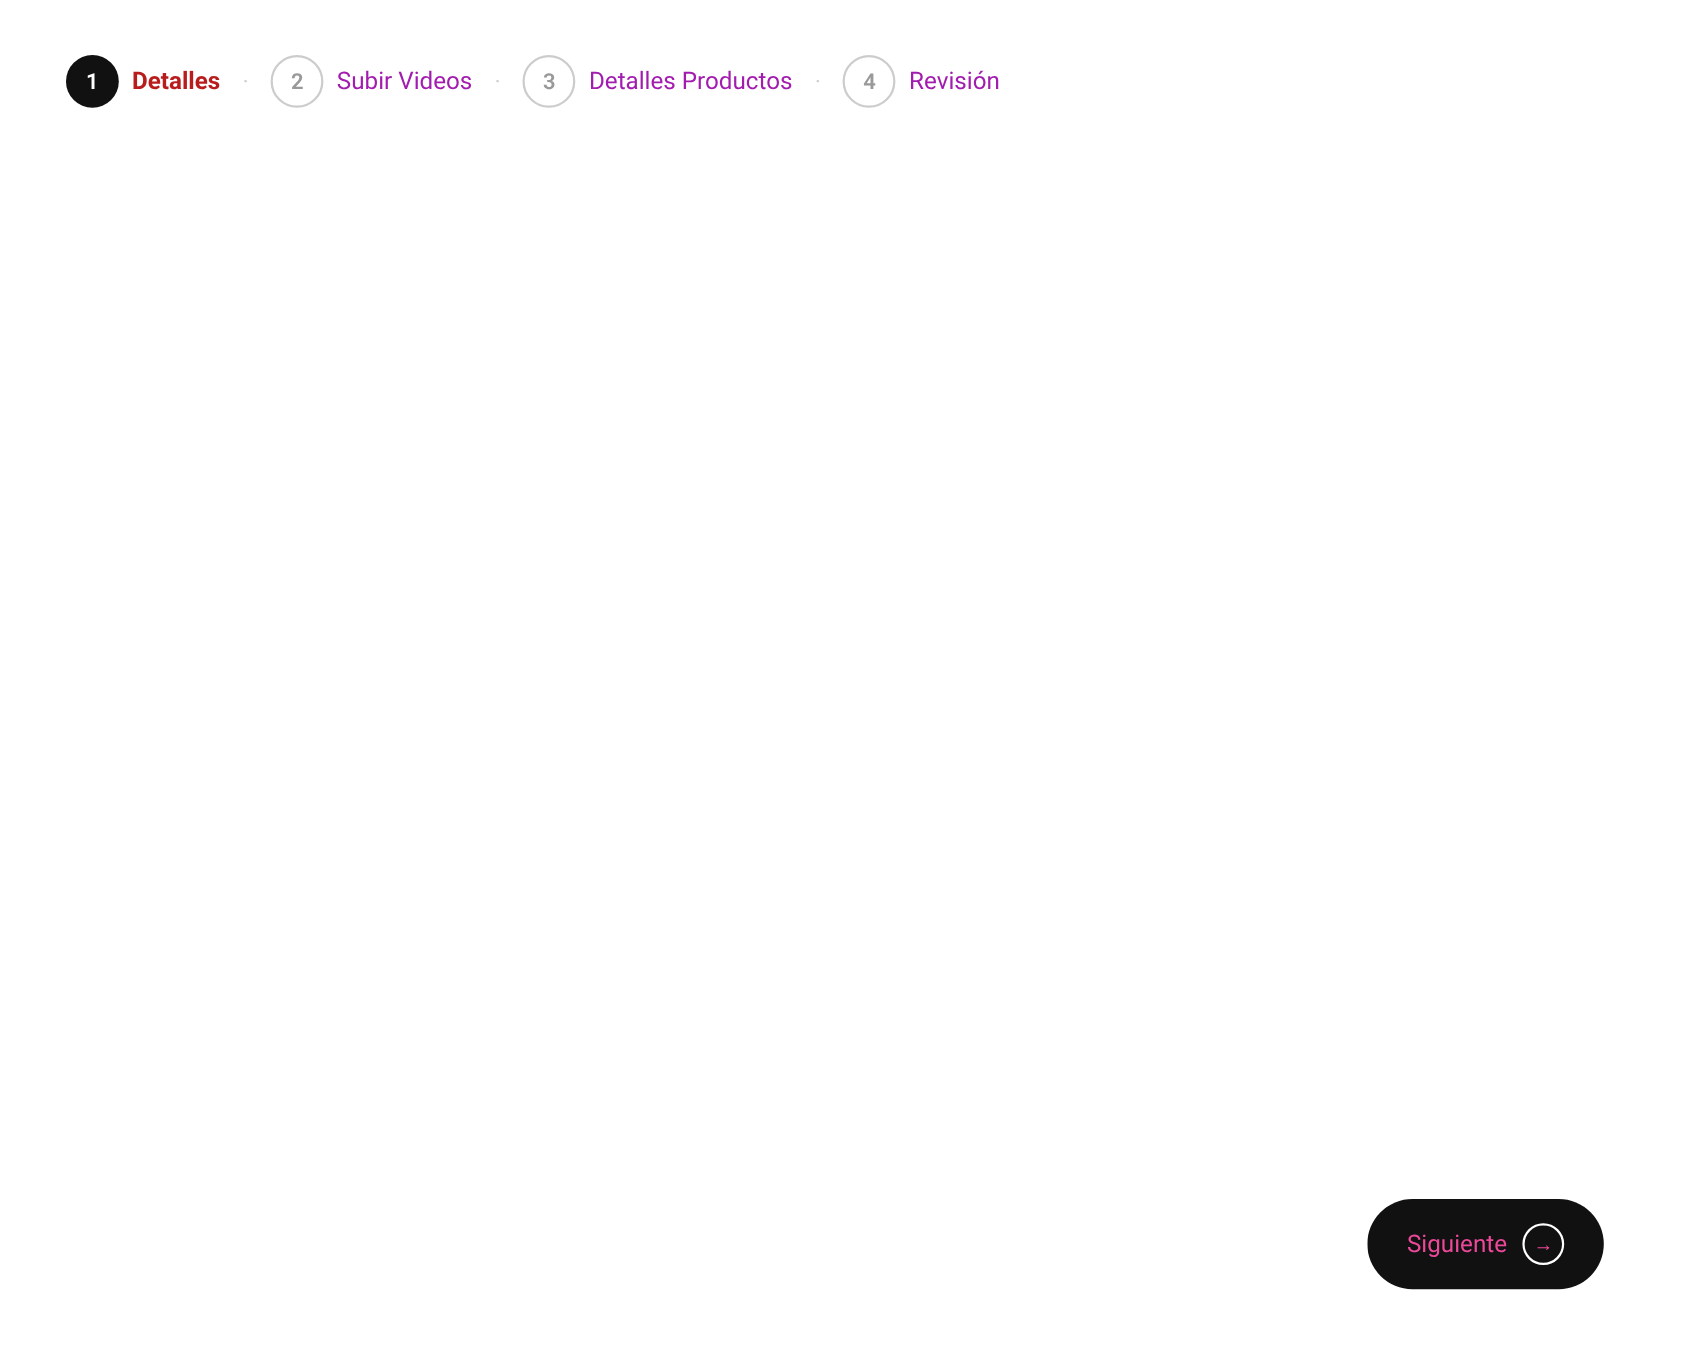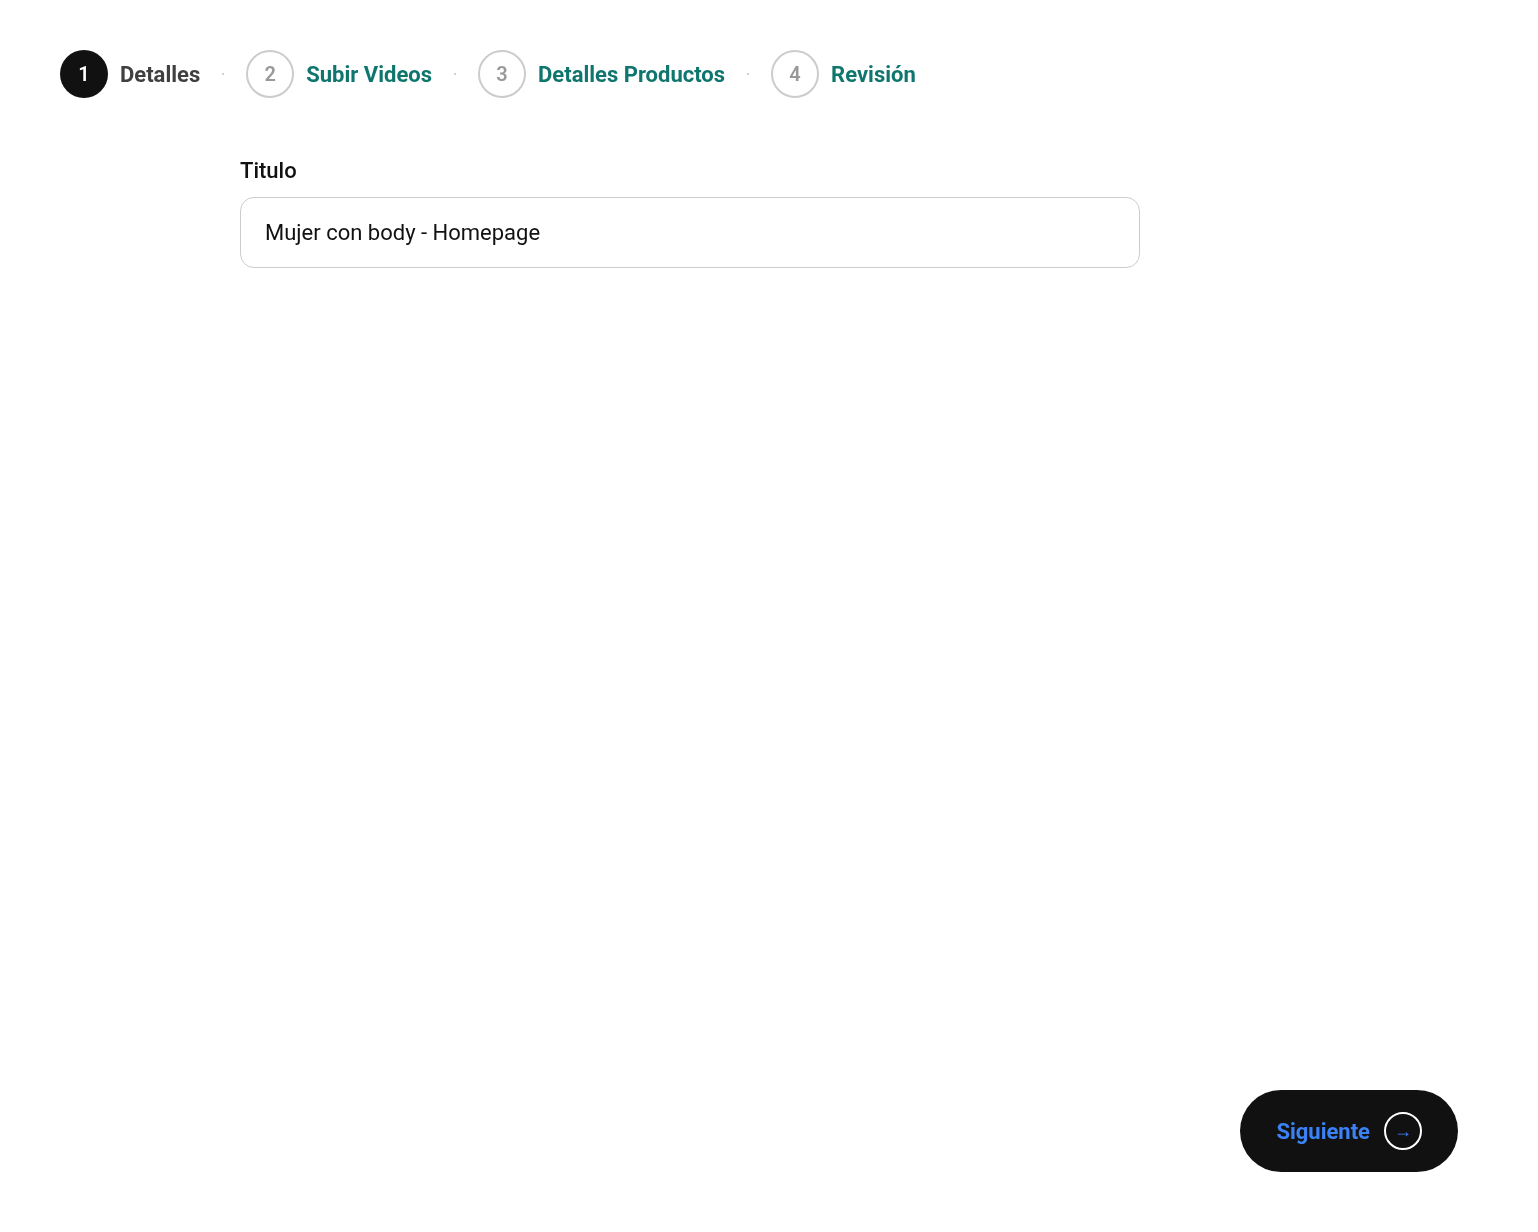--- a/index.html
+++ b/index.html
@@ -56,26 +56,26 @@
 
     .step-circle.inactive {
       background-color: #ffffff;
       color: #999999;
       border: 2px solid #cccccc;
     }
 
     .step-label {
       font-size: 22px;
       font-weight: 700;
-      color: #404040;
+      color: #b91c1c;
     }
 
     .step-label.inactive {
-      font-weight: 700;
-      color: #0f766e;
+      font-weight: 400;
+      color: #a21caf;
     }
 
     .step-separator {
       width: 30px;
       height: 2px;
       background: none;
       display: flex;
       align-items: center;
       justify-content: center;
       margin: 0 8px;
@@ -118,26 +118,26 @@
       position: fixed;
       bottom: 60px;
       right: 80px;
     }
 
     .next-button {
       display: flex;
       align-items: center;
       gap: 14px;
       background-color: #111111;
-      color: #3b82f6;
+      color: #ec4899;
       border: none;
       border-radius: 50px;
       padding: 22px 36px;
       font-size: 22px;
-      font-weight: 700;
+      font-weight: 400;
       cursor: pointer;
       font-family: inherit;
     }
 
     .next-button-arrow {
       width: 38px;
       height: 38px;
       border-radius: 50%;
       border: 2px solid #ffffff;
       display: flex;
@@ -184,24 +184,20 @@
       <div class="step-circle inactive">
         <span>4</span>
       </div>
       <span class="step-label inactive">Revisión</span>
     </div>
 
   </nav>
 
   <div class="form-container">
 
-    <div class="form-group">
-      <label class="form-label">Titulo</label>
-      <input class="form-input" type="text" value="Mujer con body - Homepage" style="">
-    </div>
 
     <div class="form-group">
     </div>
 
   </div>
 
 </div>
 
 <div class="next-button-container">
   <button class="next-button">

